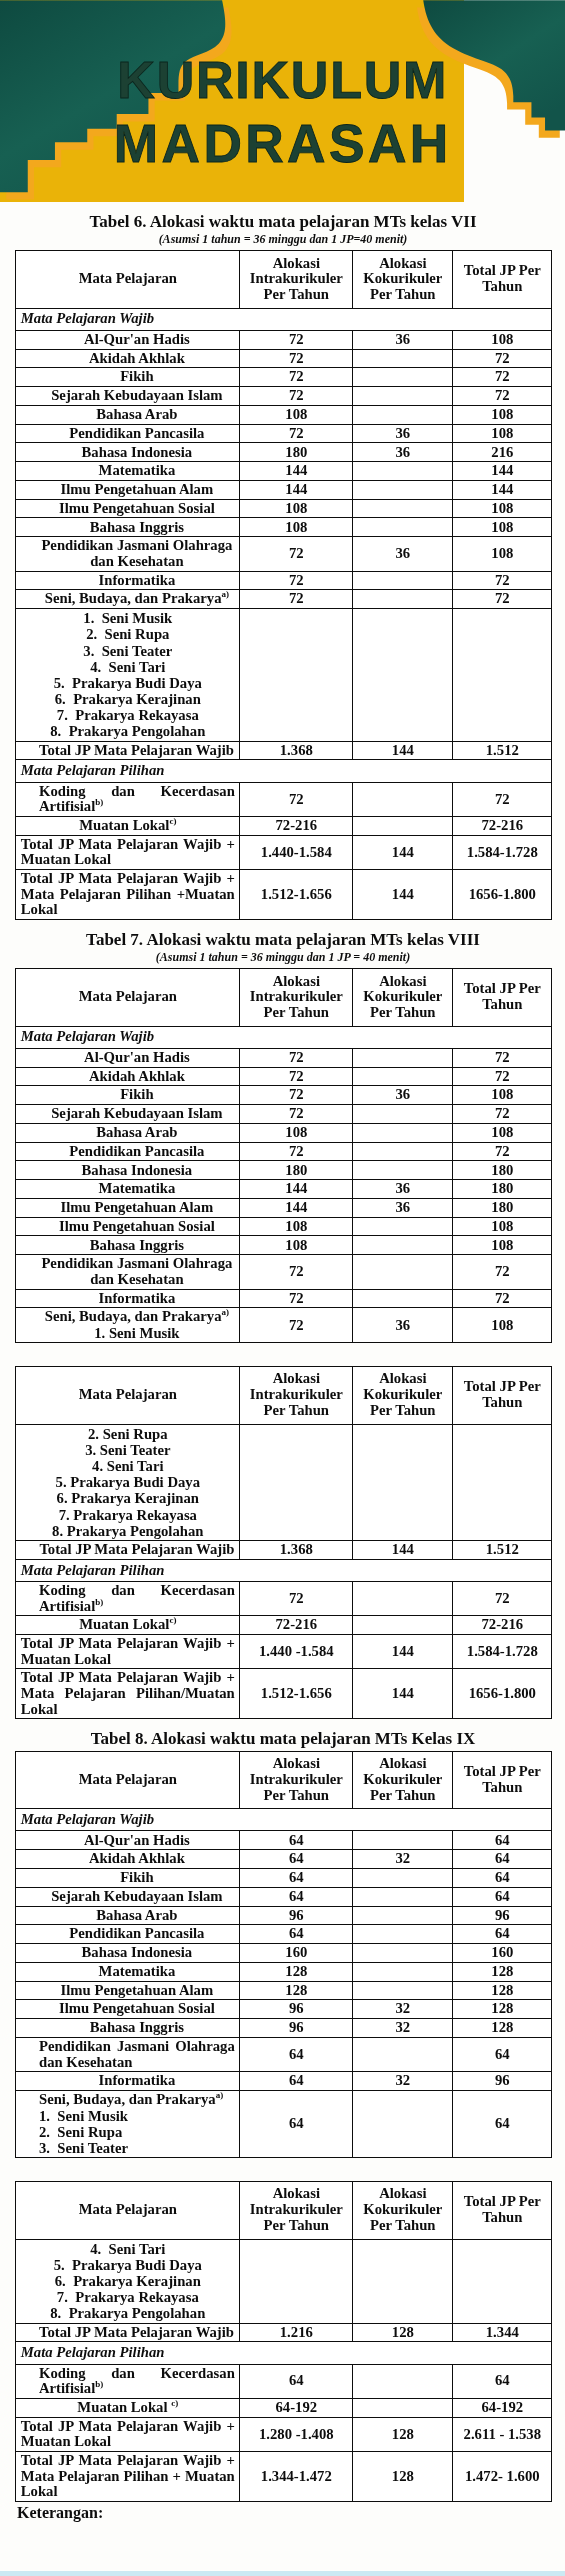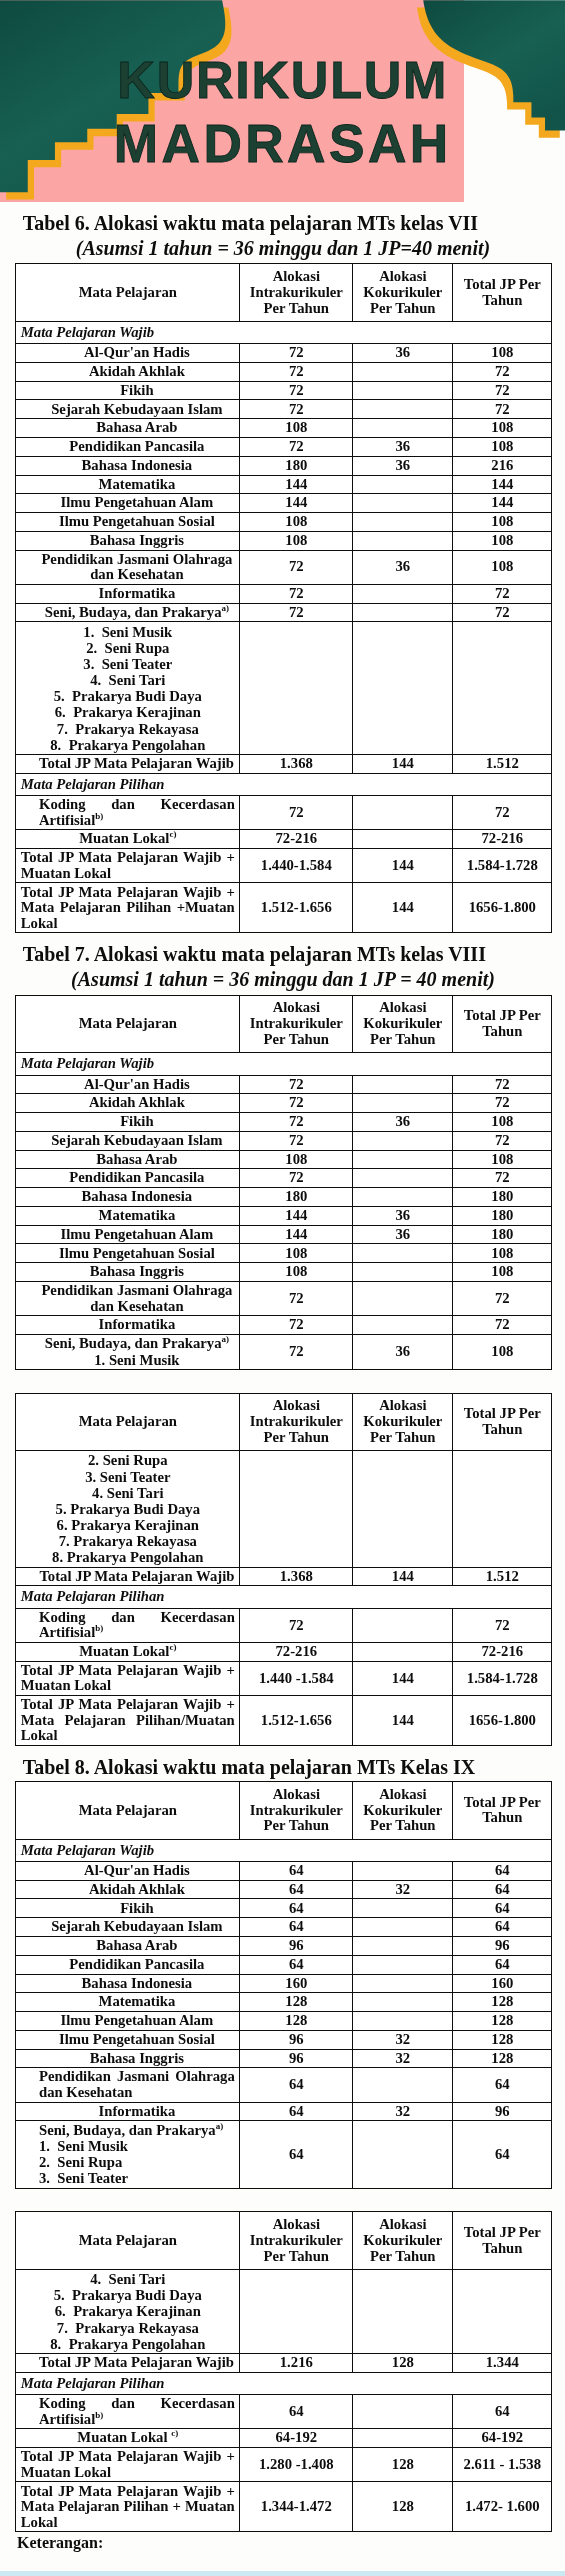--- a/index.html
+++ b/index.html
@@ -5,30 +5,30 @@
   html,body{margin:0;padding:0;}
   body{
     width:566px;height:2576px;overflow:hidden;position:relative;
     background:#fdfdfb;
     font-family:"Liberation Serif","DejaVu Serif",serif;
     color:#0d0d0d;
   }
   .page{position:relative;width:566px;height:2576px;overflow:hidden;}
 
   
-  .header-art{position:relative;width:464px;height:202px;background:#fca5a5;}
+  .header-art{position:relative;width:464px;height:202px;background:#eab308;}
   .header-art svg{display:block;}
 
   
   .t-title{
-    font-size:20px;font-weight:700;
+    font-size:17px;font-weight:700;text-align:center;
     margin:9px 22.7px 0;line-height:1.25;
   }
   .t-sub{
-    font-size:20px;font-weight:700;font-style:italic;text-align:center;
+    font-size:12px;font-weight:700;font-style:italic;text-align:center;
     margin:0 0 3.4px;line-height:1.2;
   }
   table.tbl{
     border-collapse:collapse;table-layout:fixed;
     width:536px;margin:1.1px 0 0 15.3px;
     border:1.7px solid #0d0d0d;
     background:#fff;
   }
   table.tbl.cont{margin-top:22.7px;}
   .tbl th,.tbl td{border:1.1px solid #0d0d0d;overflow:hidden;}

